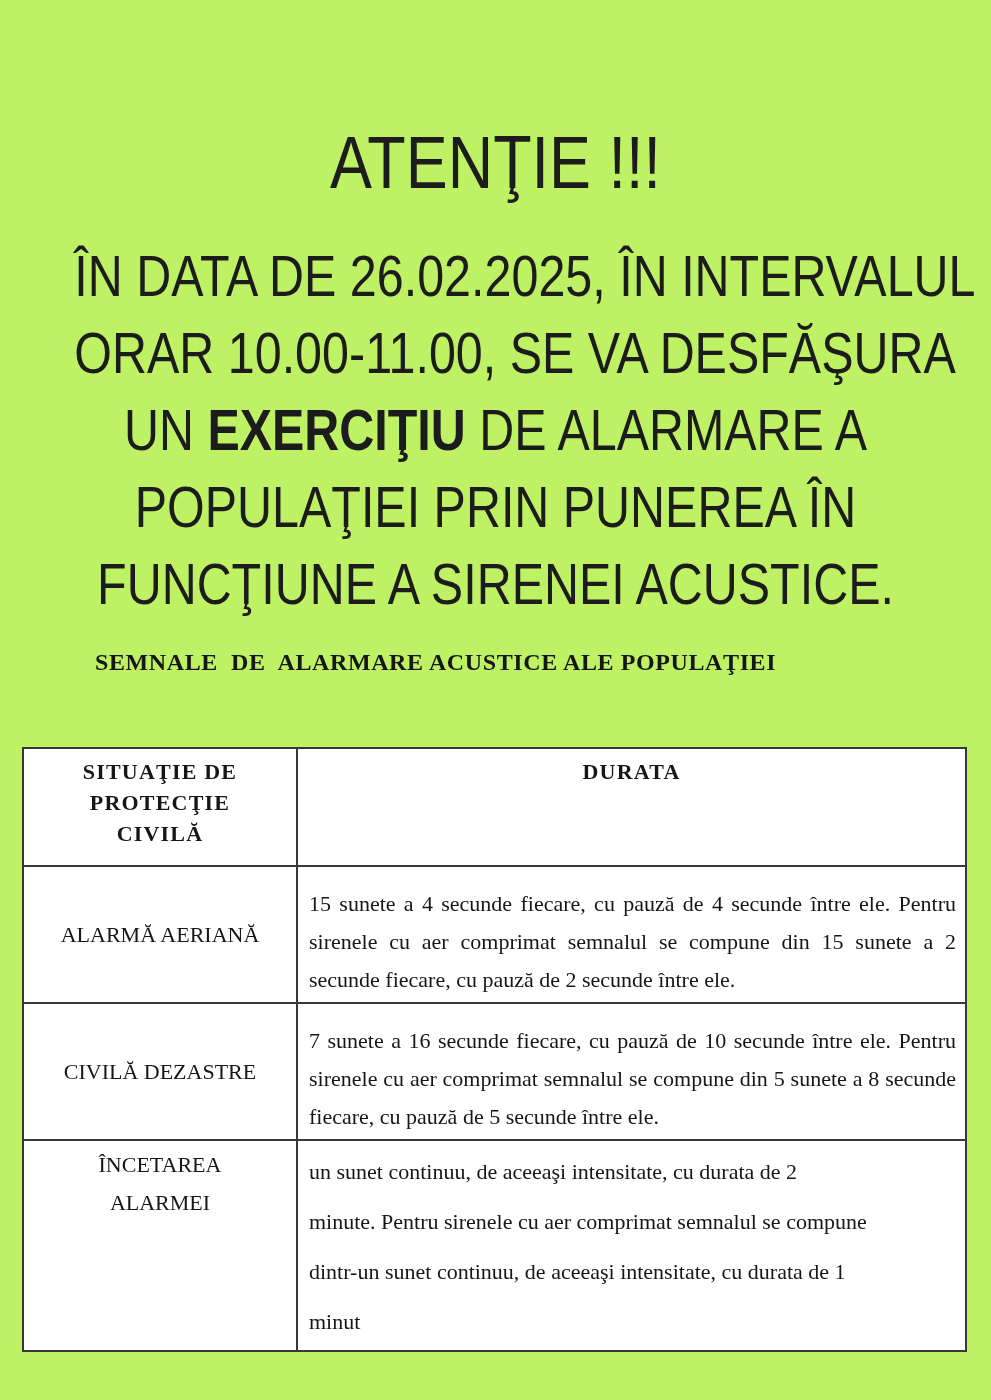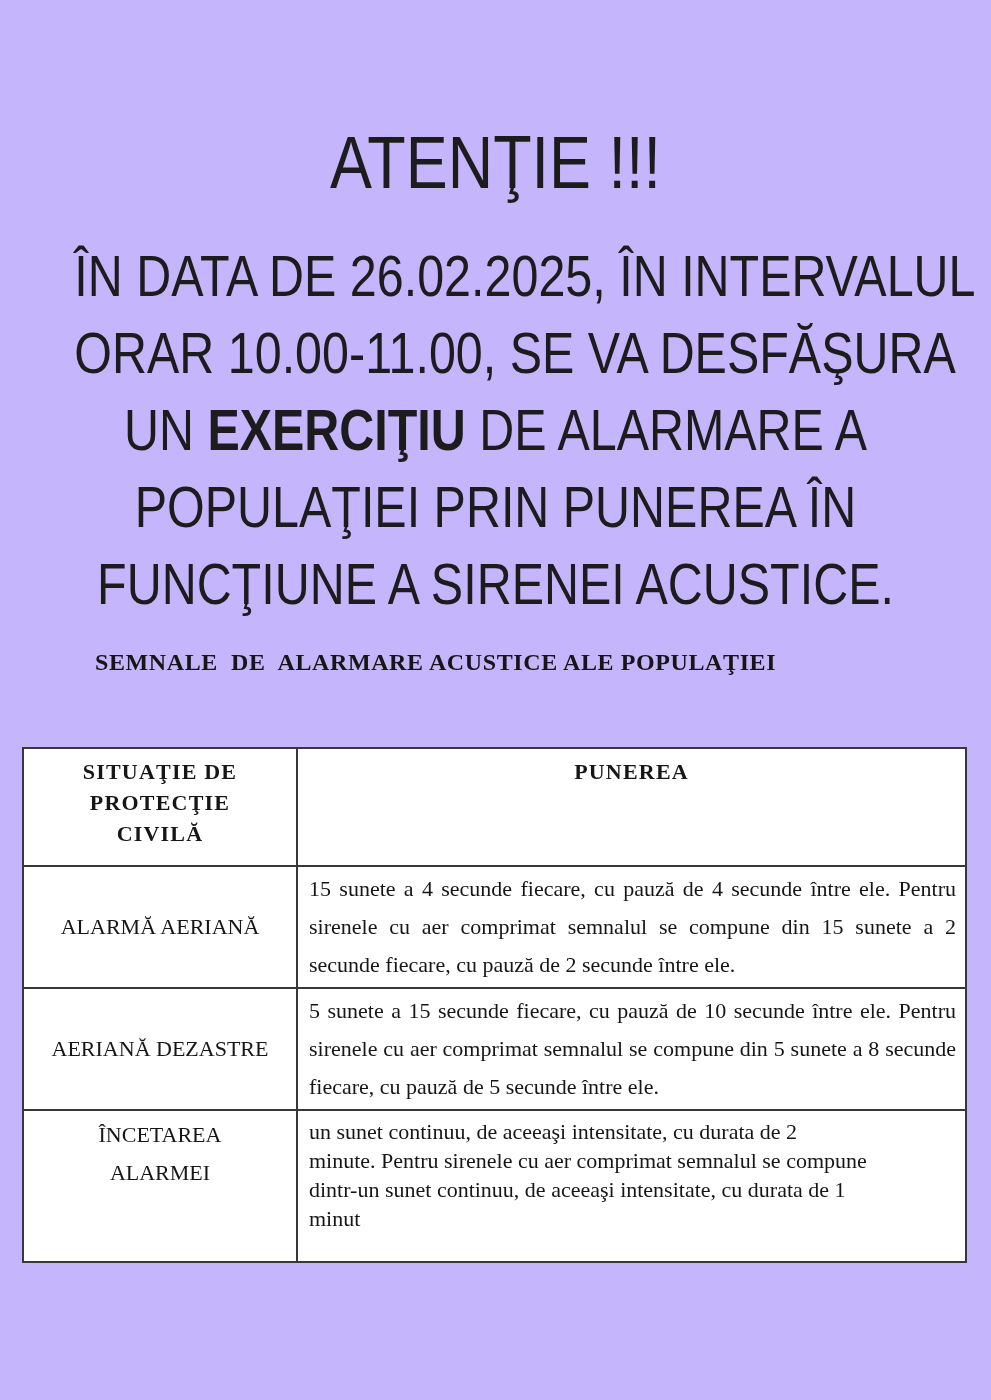--- a/index.html
+++ b/index.html
@@ -4,21 +4,21 @@
 <style>
   * { margin: 0; padding: 0; box-sizing: border-box; }
   html, body { background: #ffffff; }
   body {
     width: 991px; height: 1400px;
     font-family: "Liberation Sans", sans-serif;
     color: #1c1c1c;
     position: relative;
     overflow: hidden;
   }
-  .sheet { position: relative; width: 991px; height: 1400px; background: #c4b5fd; }
+  .sheet { position: relative; width: 991px; height: 1400px; background: #bef264; }
 
   
   .doc-title {
     position: absolute; top: 120px; left: 0; width: 100%;
     text-align: center;
     font-size: 74px; font-weight: 500;
     letter-spacing: 0px;
     transform: scaleX(0.85); transform-origin: 50% 50%;
     white-space: pre;
   }
@@ -70,26 +70,26 @@
     white-space: pre-line;
     line-height: 38px;
     padding: 2px 13px;
   }
   .alarm-table tr.v-mid td.sit { vertical-align: middle; }
   .alarm-table tr.v-top td.sit { vertical-align: top; padding-top: 5px; }
   .alarm-table td.dur {
     vertical-align: top;
     text-align: justify;
     line-height: 38px;
-    padding: 3px 9px 3px 11px;
+    padding: 18px 9px 3px 11px;
   }
   .alarm-table tr.r-last td.dur {
     text-align: left;
     white-space: pre-line;
-    line-height: 29px;
+    line-height: 50px;
     padding-top: 6px;
   }
   .alarm-table tr.rh-hdr { height: 118px; }
   .alarm-table tr.rh-1 { height: 118px; }
   .alarm-table tr.rh-2 { height: 120px; }
   .alarm-table tr.rh-3 { height: 120px; }
   .alarm-table tr.rh-4 { height: 152px; }
 </style>
 </head>
 <body>
@@ -111,31 +111,31 @@
   <table class="alarm-table">
     <colgroup>
         <col class="c-sit">
         <col class="c-dur">
       </colgroup>
     <thead>
       <tr class="rh-hdr">
         <th class="h-sit">SITUAŢIE  DE
 PROTECŢIE
 CIVILĂ</th>
-        <th class="h-dur">PUNEREA</th>
+        <th class="h-dur">DURATA</th>
       </tr>
     </thead>
     <tbody>
       <tr class="rh-1 v-mid">
         <td class="sit">ALARMĂ AERIANĂ</td>
         <td class="dur">15 sunete a 4 secunde fiecare, cu pauză de 4 secunde între ele. Pentru sirenele cu aer comprimat semnalul se compune din 15 sunete a 2 secunde fiecare, cu pauză de 2 secunde între ele.</td>
       </tr>
       <tr class="rh-2 v-mid">
-        <td class="sit">AERIANĂ DEZASTRE</td>
-        <td class="dur">5 sunete a 15 secunde fiecare, cu pauză de 10 secunde între ele. Pentru sirenele cu aer comprimat semnalul se compune din 5 sunete a 8 secunde fiecare, cu pauză de 5 secunde între ele.</td>
+        <td class="sit">CIVILĂ DEZASTRE</td>
+        <td class="dur">7 sunete a 16 secunde fiecare, cu pauză de 10 secunde între ele. Pentru sirenele cu aer comprimat semnalul se compune din 5 sunete a 8 secunde fiecare, cu pauză de 5 secunde între ele.</td>
       </tr>
       <tr class="rh-4 v-top r-last">
         <td class="sit">ÎNCETAREA
 ALARMEI</td>
         <td class="dur">un sunet continuu, de aceeaşi intensitate, cu durata de 2
 minute. Pentru sirenele cu aer comprimat semnalul se compune
 dintr-un sunet continuu, de aceeaşi intensitate, cu durata de 1
 minut</td>
       </tr>
     </tbody>

